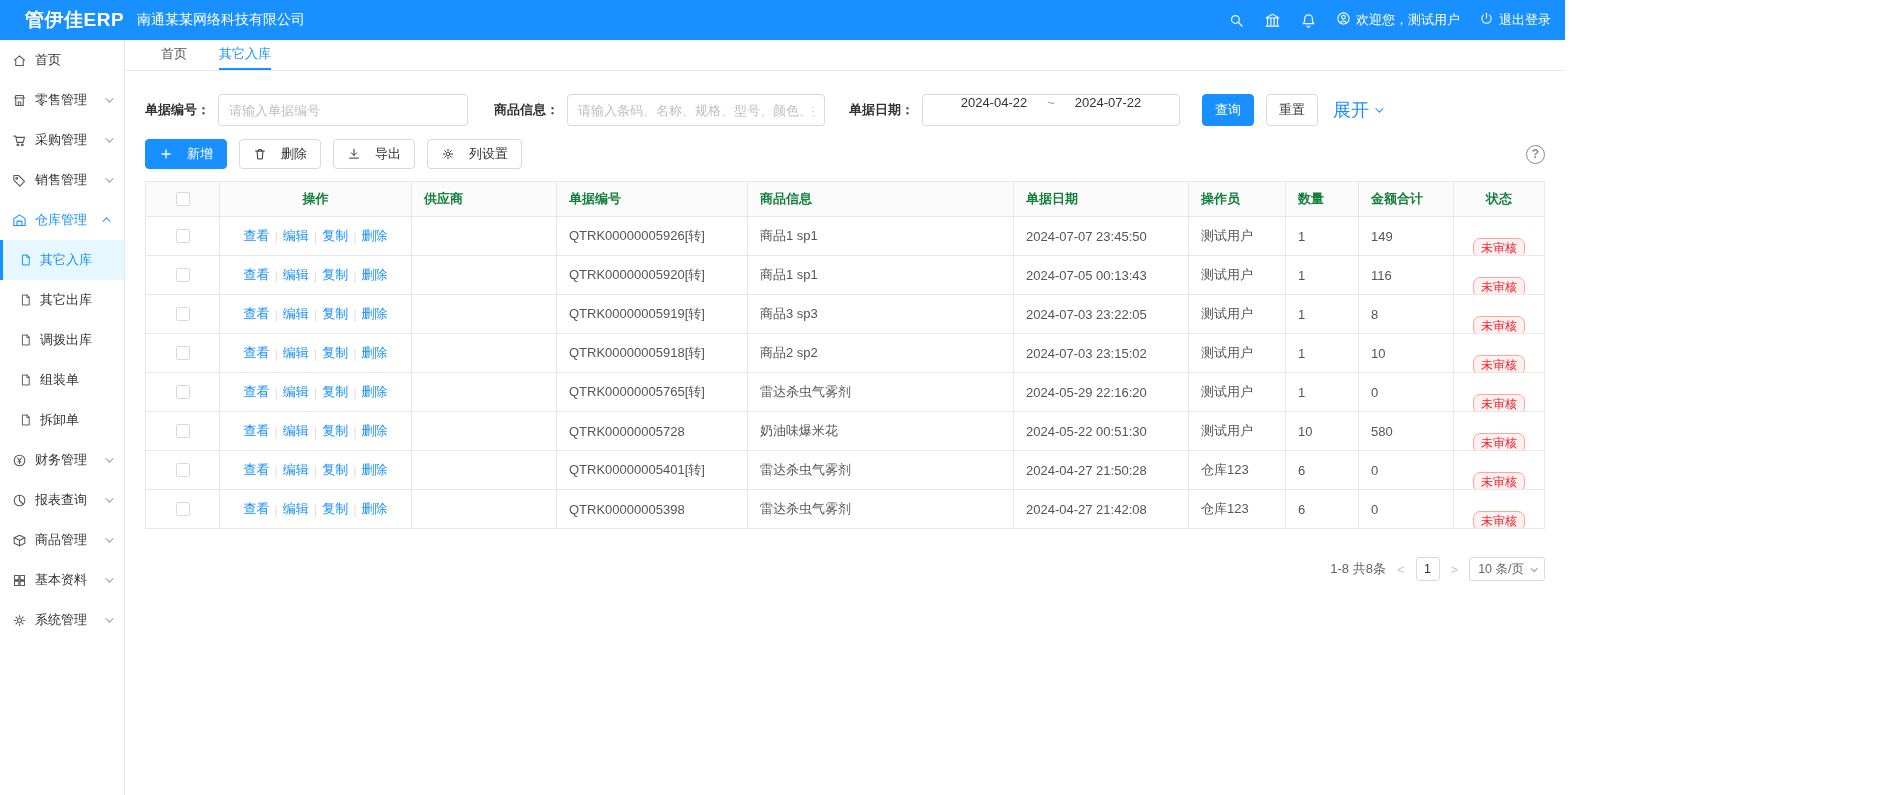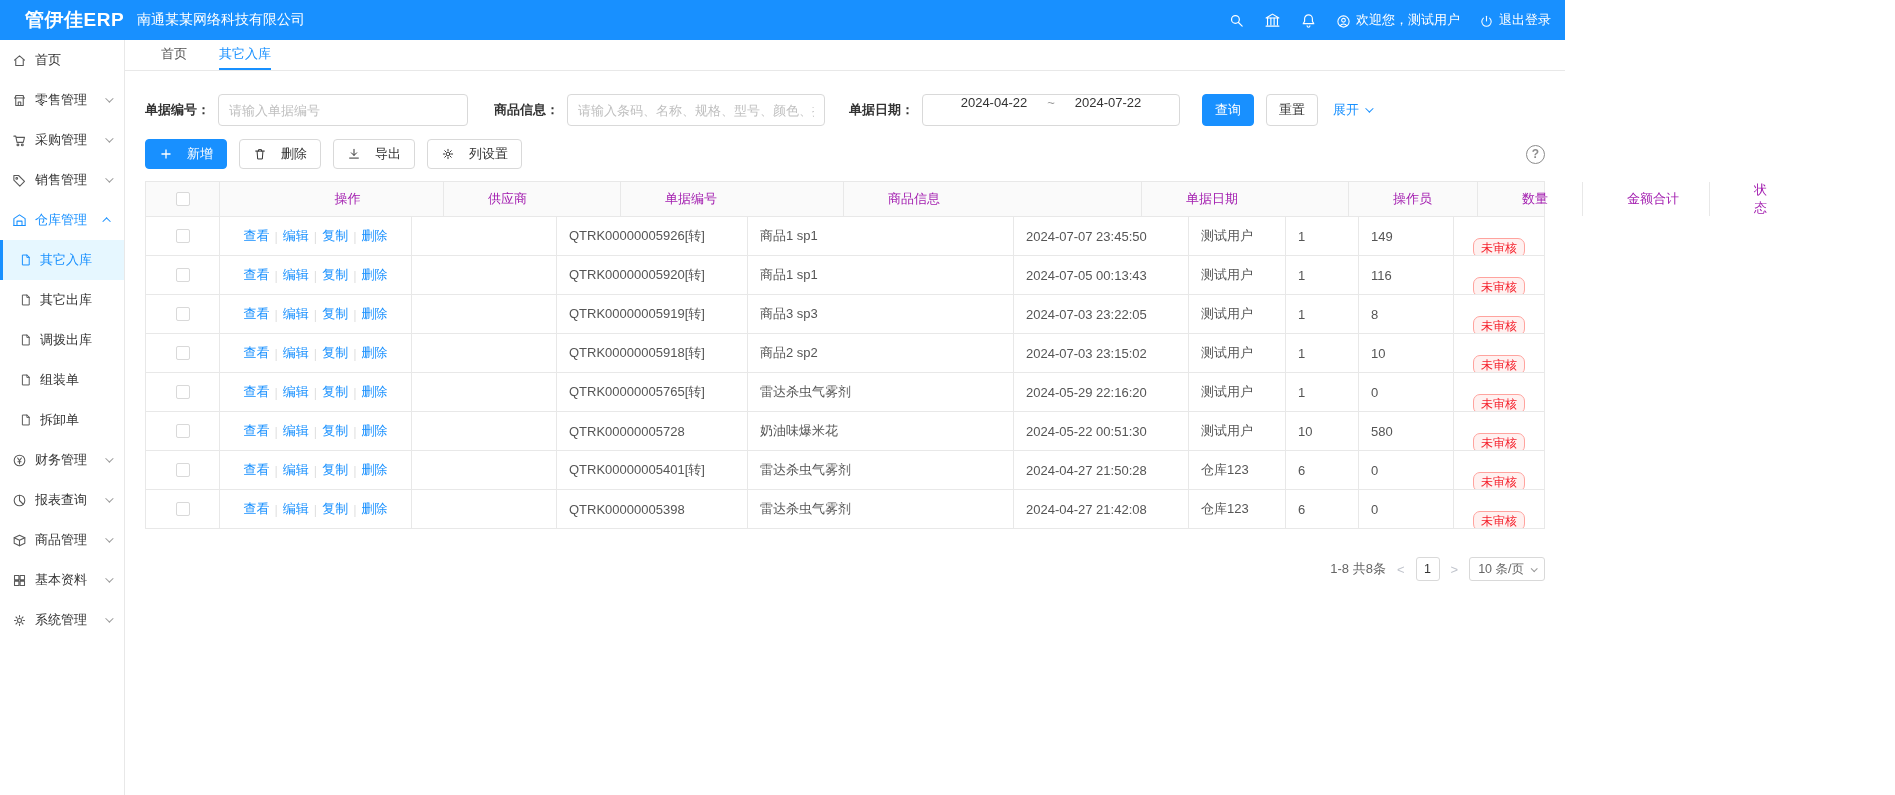--- a/index.html
+++ b/index.html
@@ -11,21 +11,21 @@
   }
   .app { width: 1565px; height: 795px; display: flex; flex-direction: column; background: #fff; }
 
   
   .topbar { flex: 0 0 40px; height: 40px; background: #1890ff; color: #fff; display: flex; align-items: center; }
   .logo { width: 125px; padding-left: 25px; font-size: 19px; font-weight: bold; letter-spacing: .5px; white-space: nowrap; }
   .company { font-size: 14px; margin-left: 12px; white-space: nowrap; }
   .topbar-right { margin-left: auto; display: flex; align-items: center; gap: 19px; padding-right: 14px; font-size: 13px; }
   .tb-icon { display: inline-flex; cursor: pointer; }
   .tb-icon svg { width: 17px; height: 17px; }
-  .tb-user, .tb-logout { display: inline-flex; align-items: flex-end; gap: 5px; cursor: pointer; white-space: nowrap; font-family: Liberation Serif, serif; }
+  .tb-user, .tb-logout { display: inline-flex; align-items: flex-start; gap: 5px; cursor: pointer; white-space: nowrap; font-family: Liberation Serif, serif; }
   .tb-user svg, .tb-logout svg { width: 15px; height: 15px; }
 
   
   .body { flex: 1; display: flex; min-height: 0; }
   .sidebar { flex: 0 0 125px; width: 125px; border-right: 1px solid #e8e8e8; background: #fff; overflow: hidden; }
   .main { flex: 1; display: flex; flex-direction: column; min-width: 0; }
 
   
   .menu-item { height: 40px; display: flex; align-items: center; gap: 8px; padding-left: 12px; font-size: 13px; color: #333; cursor: pointer; }
   .menu-item .mi-icon, .submenu-item .mi-icon { display: inline-flex; color: #595959; }
@@ -53,32 +53,32 @@
   .f-input { height: 32px; border: 1px solid #d9d9d9; border-radius: 4px; padding: 0 10px; font-size: 13px; color: #333; outline: none; font-family: inherit; background: #fff; }
   .f-input::placeholder { color: #bfbfbf; }
   #bill-no-input { width: 250px; margin-right: 26px; }
   #goods-input { width: 258px; margin-right: 24px; }
   .date-range { width: 258px; height: 32px; border: 1px solid #d9d9d9; border-radius: 4px; display: flex; align-items: flex-start; justify-content: center; gap: 20px; color: #333; background: #fff; cursor: pointer; }
   .date-sep { color: #999; }
   .btn { height: 32px; border-radius: 4px; border: 1px solid #d9d9d9; background: #fff; color: #333; font-size: 13px; padding: 0 12px; cursor: pointer; font-family: inherit; white-space: nowrap; }
   .btn-primary { background: #1890ff; border-color: #1890ff; color: #fff; }
   #search-btn { margin-left: 22px; }
   #reset-btn { margin-left: 12px; }
-  .expand-link { color: #1890ff; margin-left: 15px; display: inline-flex; align-items: center; gap: 6px; cursor: pointer; font-size: 13px; }
+  .expand-link { color: #1890ff; margin-left: 15px; display: inline-flex; align-items: center; gap: 6px; cursor: pointer; font-size: 18px; }
   .expand-chev { width: 6px; height: 6px; border-right: 1.4px solid #1890ff; border-bottom: 1.4px solid #1890ff; transform: rotate(45deg) translateY(-2px); }
 
   .toolbar-row { display: flex; align-items: center; margin-top: 13px; gap: 12px; }
   .btn-sm { height: 30px; display: inline-flex; align-items: center; gap: 14px; padding: 0 13px; }
   .btn-sm svg { width: 14px; height: 14px; }
   .help { margin-left: auto; width: 19px; height: 19px; border: 1.5px solid #8c8c8c; border-radius: 50%; color: #8c8c8c; font-size: 12px; font-weight: bold; display: flex; align-items: center; justify-content: center; cursor: pointer; }
 
   
   .table { margin-top: 12px; border: 1px solid #e8e8e8; font-size: 13px; color: #555; background: #fff; }
   .thead, .trow { display: grid; grid-template-columns: 74px 192px 145px 191px 266px 175px 97px 73px 95px 1fr; }
-  .thead { background: #fafafa; color: #a21caf; font-weight: normal; gap: 32px; }
+  .thead { background: #fafafa; color: #15803d; font-weight: bold; }
   .th { height: 34px; display: flex; align-items: center; padding: 0 12px; border-right: 1px solid #e8e8e8; }
   .td { height: 39px; display: flex; align-items: center; padding: 0 12px; border-right: 1px solid #e8e8e8; border-top: 1px solid #e8e8e8; overflow: hidden; white-space: nowrap; }
   .th:last-child, .td:last-child { border-right: none; }
   .col-check { justify-content: center; padding: 0; }
   .col-actions { justify-content: center; padding: 0 4px; }
   .col-status { justify-content: center; }
   .checkbox { width: 14px; height: 14px; border: 1px solid #d9d9d9; border-radius: 2px; background: #fff; display: inline-block; cursor: pointer; }
   .op-link { color: #1890ff; cursor: pointer; text-decoration: none; }
   .op-sep { color: #e2e2e2; margin: 0 5px; }
   .badge { color: #f5222d; border: 1px solid #ffa39e; background: #fff1f0; font-size: 12px; line-height: 18px; padding: 0 7px; border-radius: 7px; display: inline-block; margin-top: 24px; }

